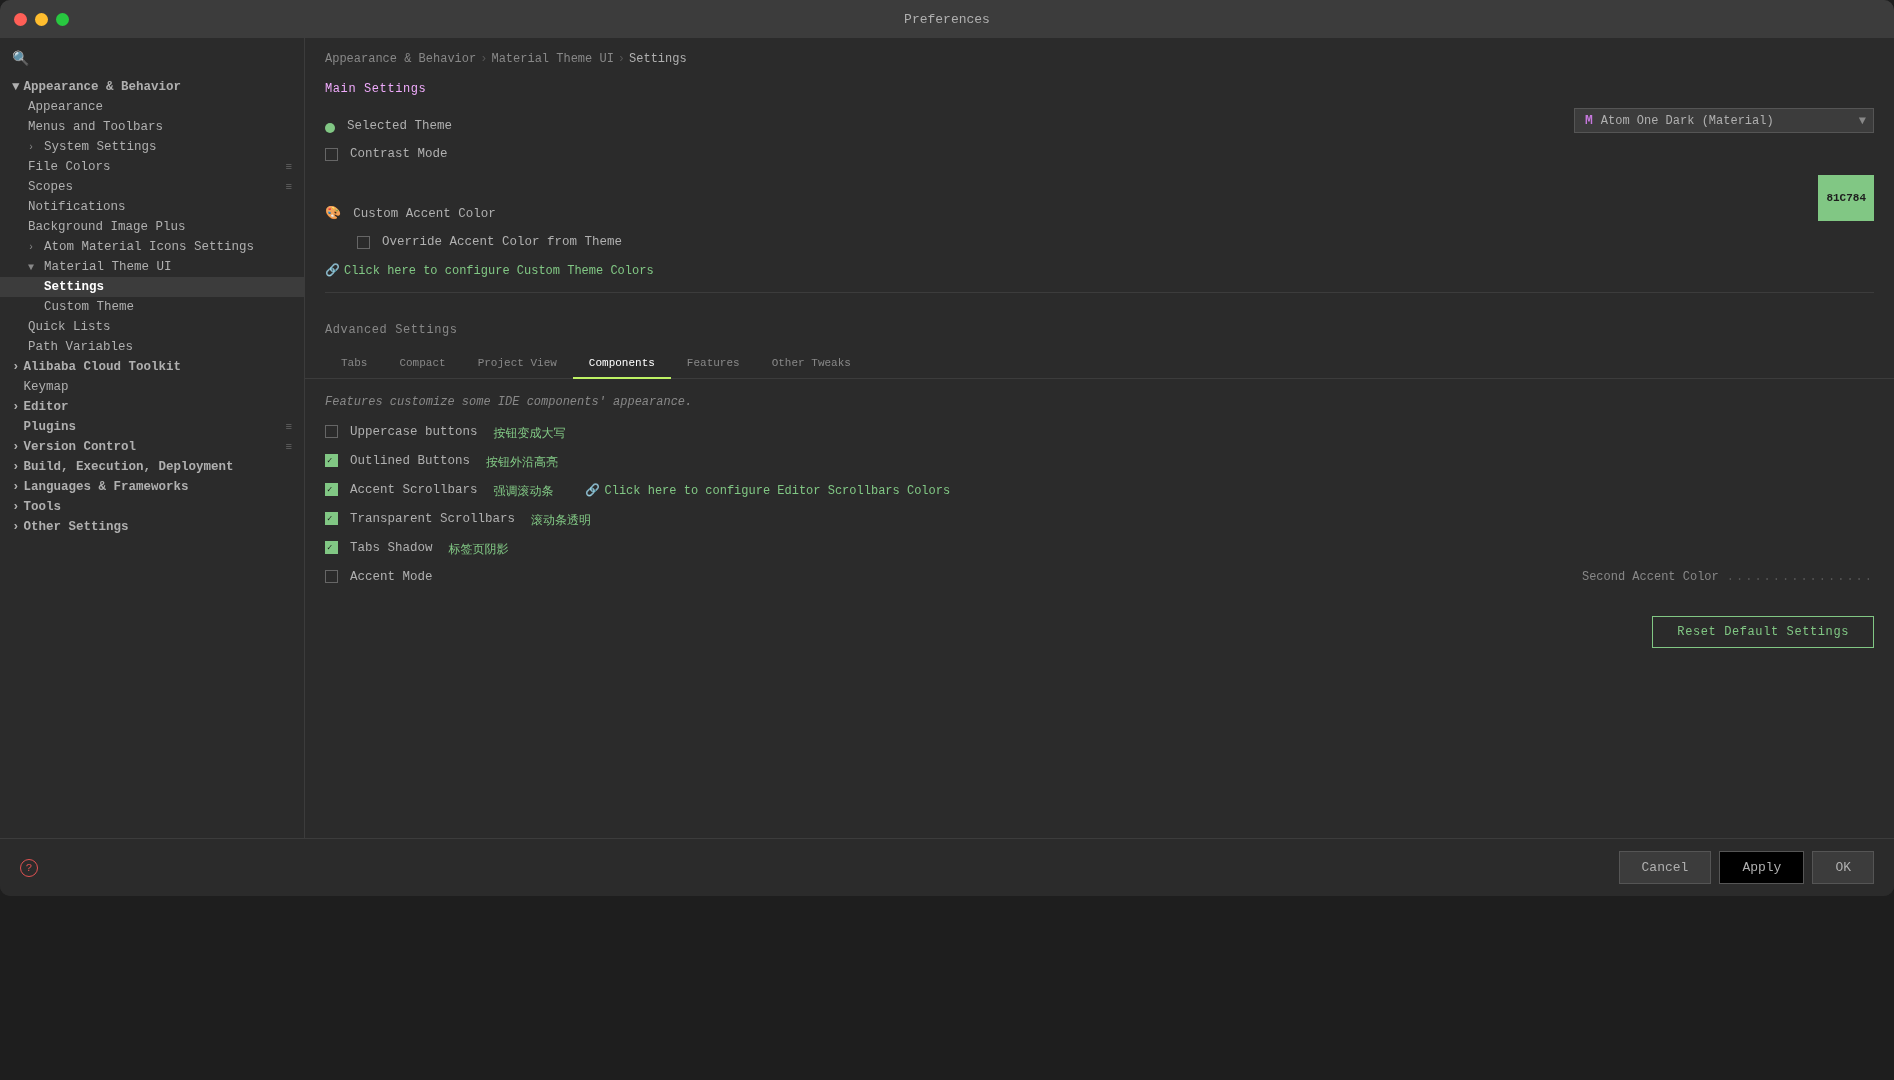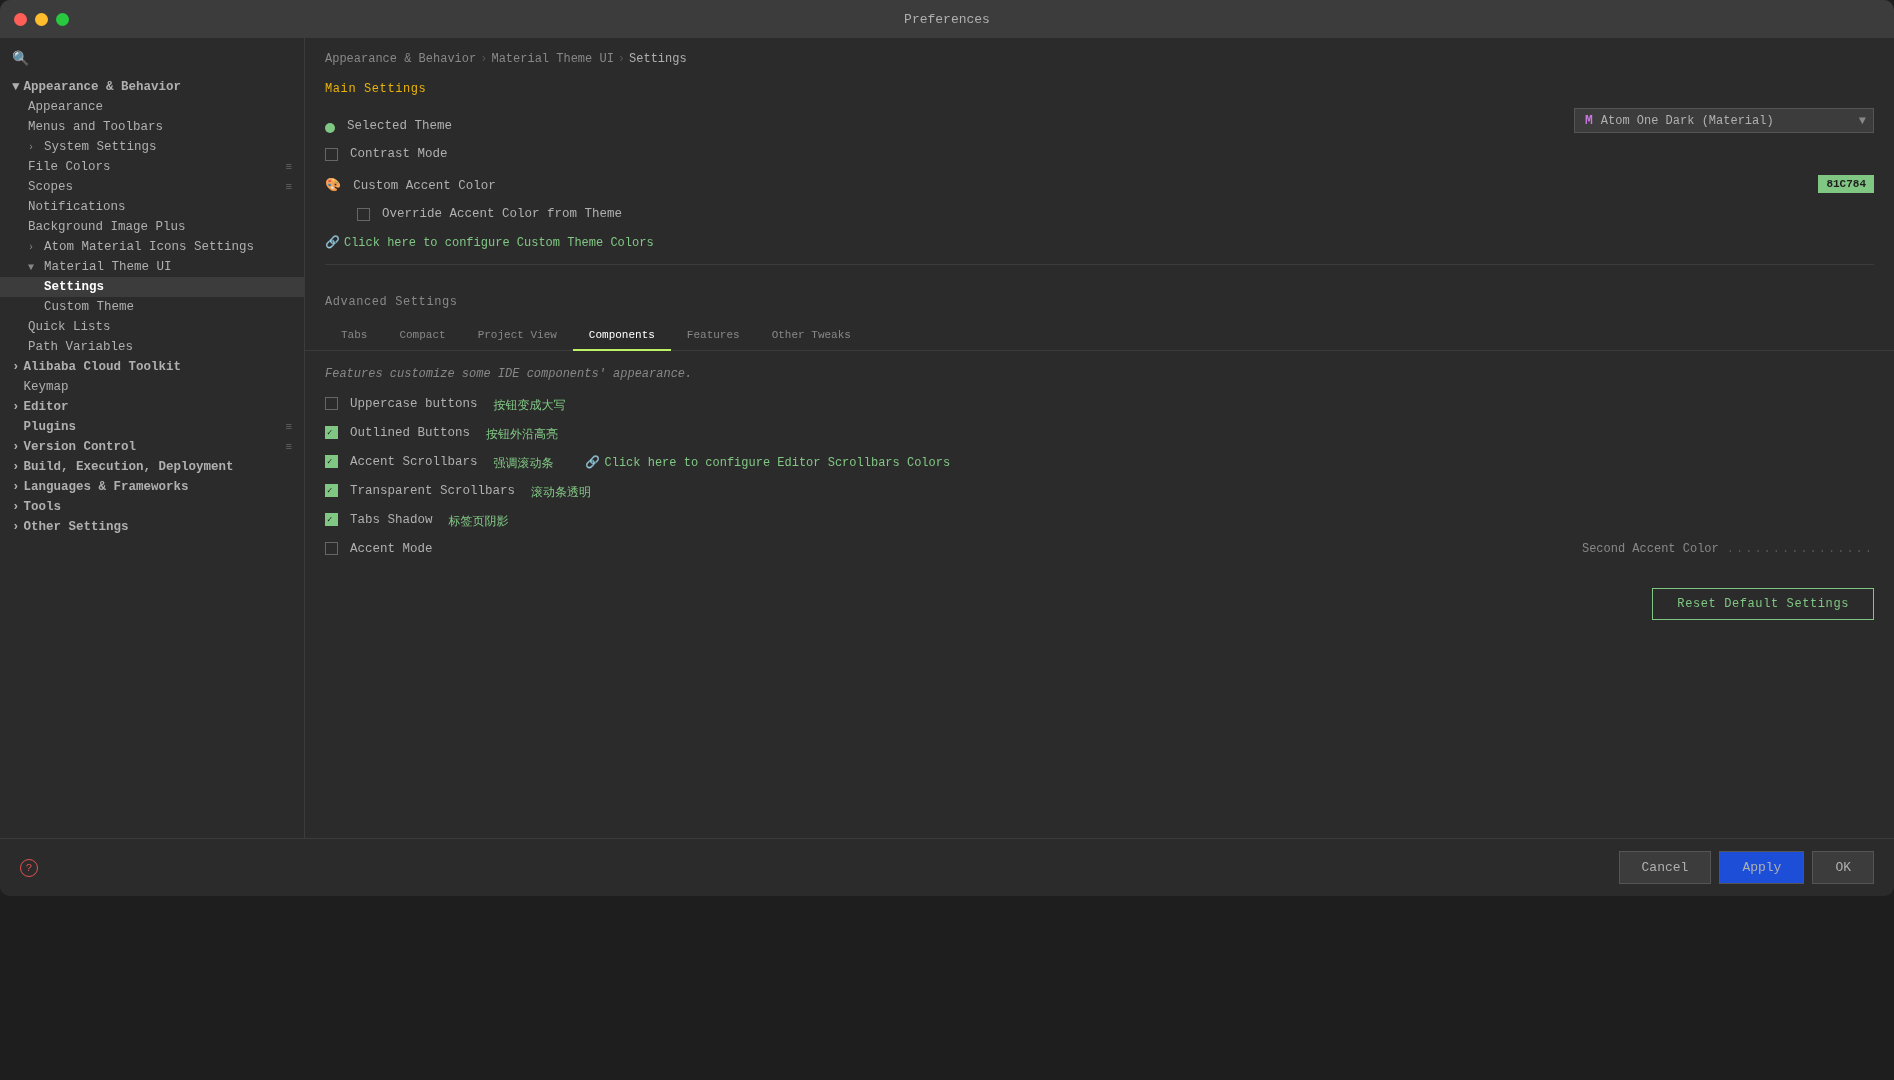--- a/index.html
+++ b/index.html
@@ -117,21 +117,21 @@
       padding: 14px 20px 10px 20px;
       color: #888;
       font-size: 12px;
       display: flex;
       align-items: center;
       gap: 4px;
     }
     .breadcrumb .sep { color: #555; }
     .breadcrumb .current { color: #b0b0b0; }
     .section-title {
-      color: #eab308;
+      color: #f0abfc;
       font-size: 12px;
       padding: 6px 8px 12px 20px;
       letter-spacing: 0.05em;
     }
     .settings-group {
       padding: 0 20px;
     }
     .setting-row {
       display: flex;
       align-items: flex-end;
@@ -203,21 +203,21 @@
     }
     .theme-m-icon {
       color: #c678dd;
       font-weight: bold;
       font-size: 13px;
     }
     .accent-color-box {
       background: #81c784;
       color: #1e1e1e;
       font-size: 11px;
-      padding: 3px 8px;
+      padding: 17px 8px;
       font-family: 'Courier New', monospace;
       font-weight: bold;
     }
     .link-text {
       color: #81c784;
       font-size: 12px;
       cursor: pointer;
       display: flex;
       align-items: center;
       gap: 4px;
@@ -327,21 +327,21 @@
       font-family: 'Courier New', monospace;
       cursor: pointer;
       border: 1px solid #555;
     }
     .btn-cancel {
       background: #3c3c3c;
       color: #b0b0b0;
       border: 1px solid #555;
     }
     .btn-apply {
-      background: #1d4ed8;
+      background: #000000;
       color: #b0b0b0;
       border: 1px solid #555;
     }
     .btn-ok {
       background: #3c3c3c;
       color: #b0b0b0;
       border: 1px solid #555;
     }
     .divider {
       height: 1px;

